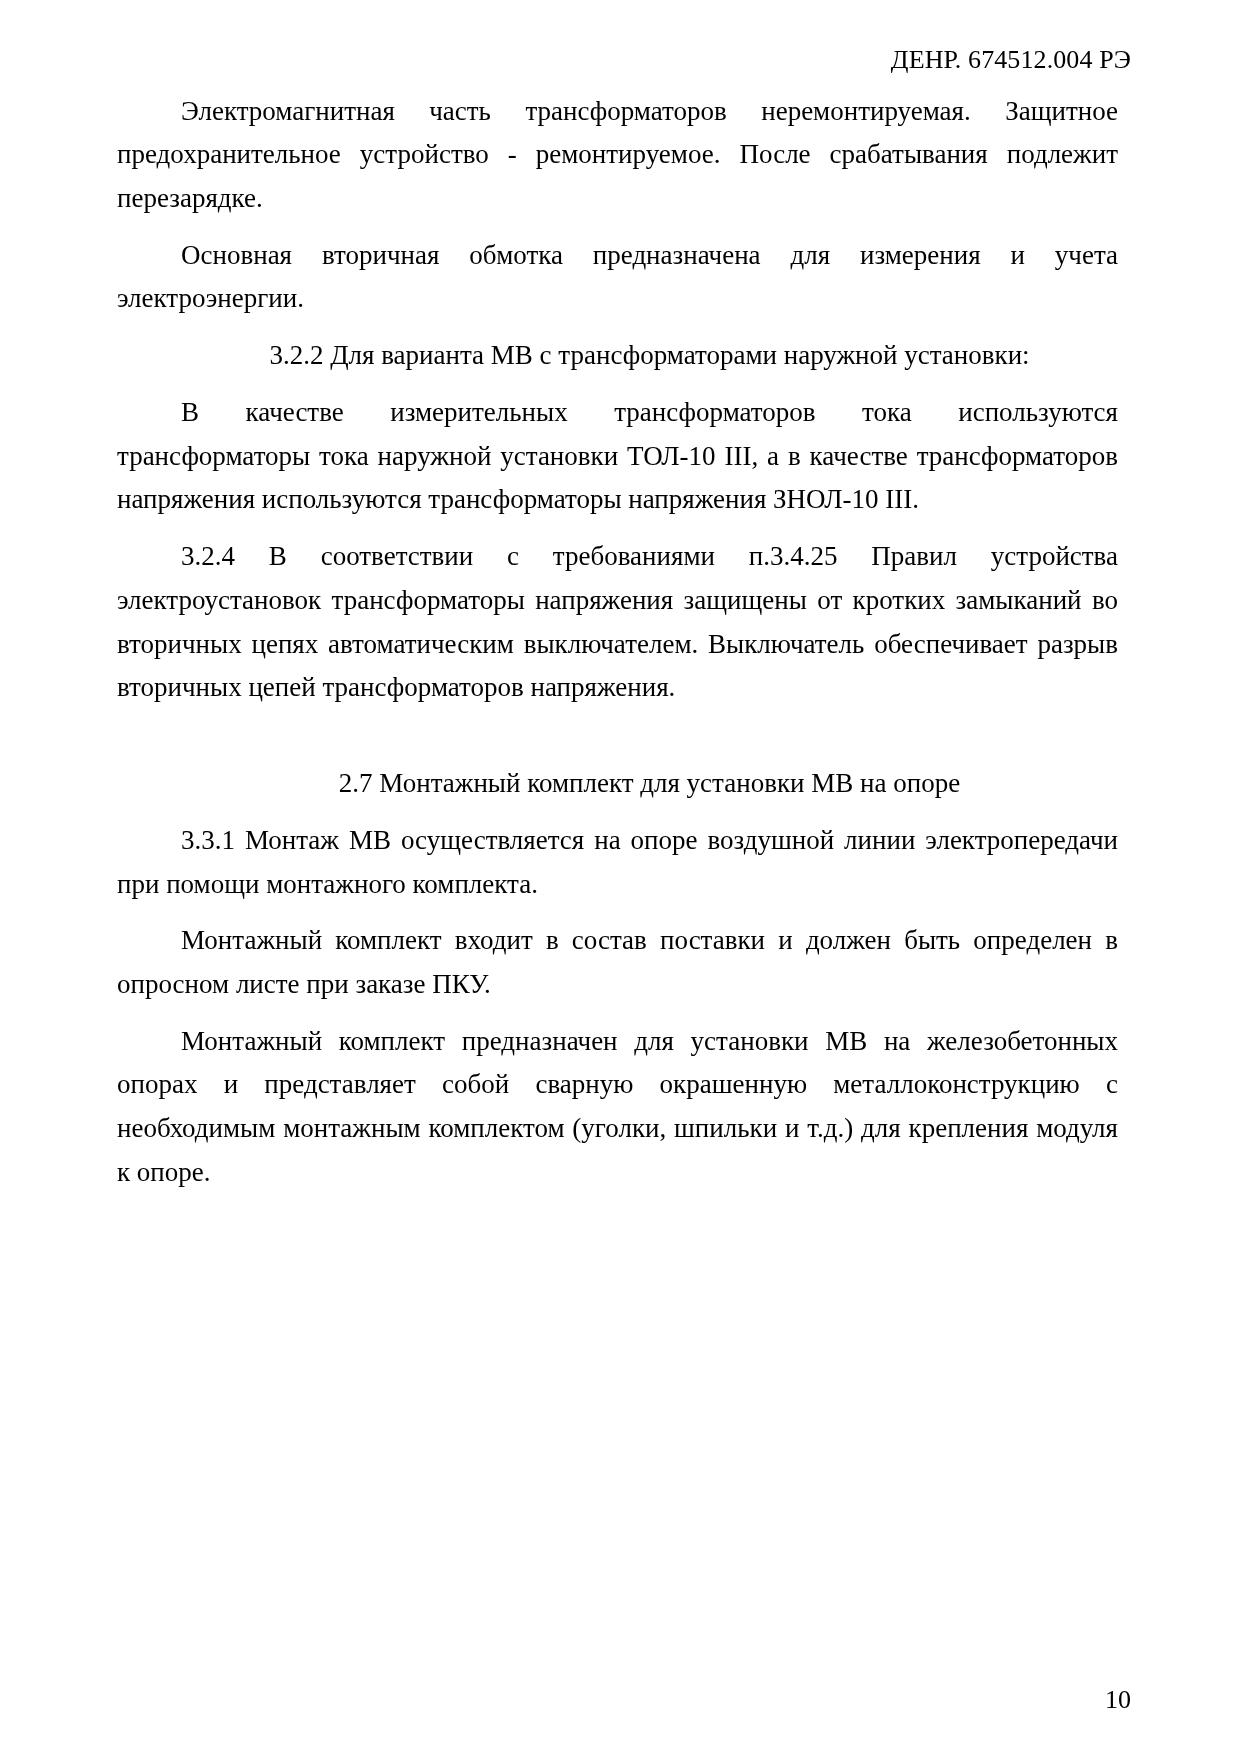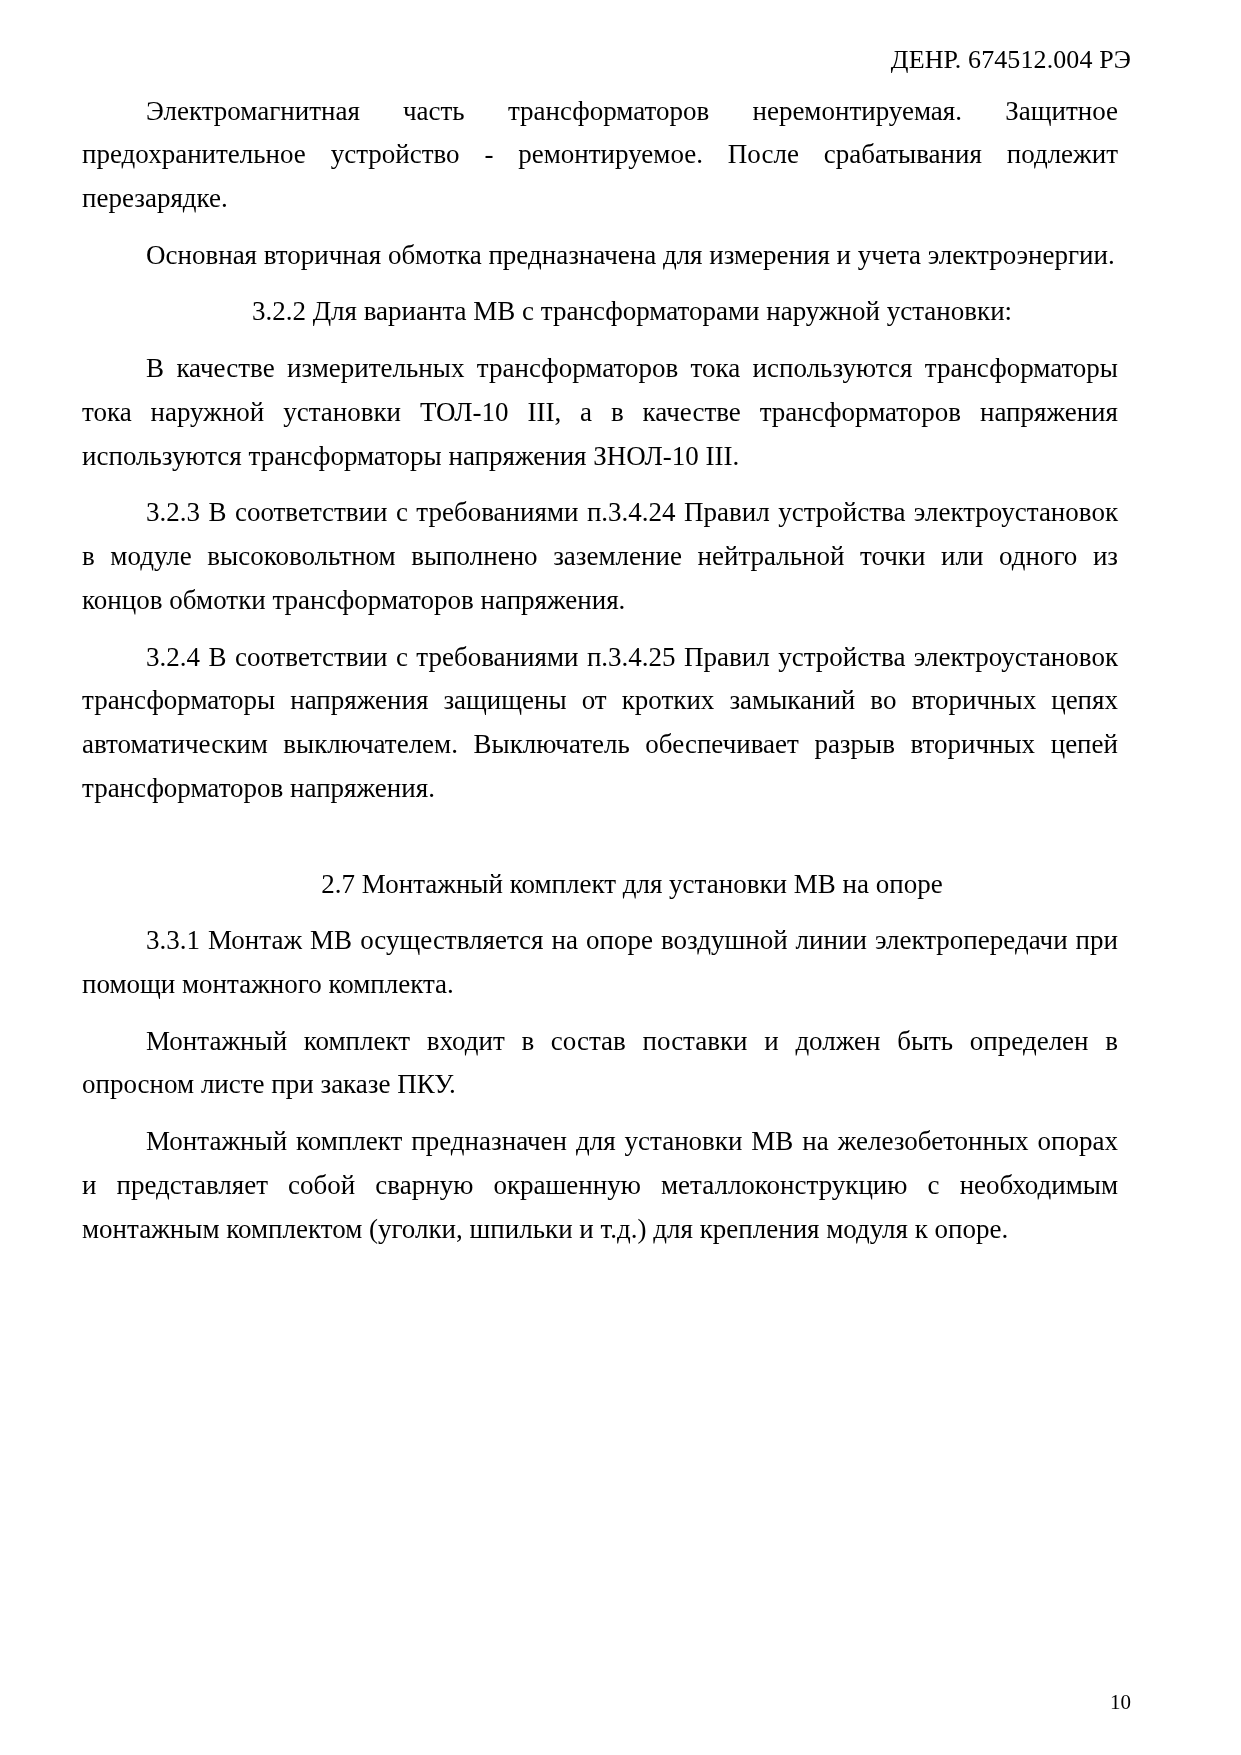--- a/index.html
+++ b/index.html
@@ -12,21 +12,21 @@
     height: 1755px;
     font-family: "Liberation Serif", "DejaVu Serif", serif;
     color: #000000;
     position: relative;
   }
   .page {
     position: relative;
     width: 1241px;
     height: 1755px;
     box-sizing: border-box;
-    padding: 44px 110px 40px 69px;
+    padding: 44px 110px 40px 104px;
   }
   .doc-header {
     text-align: right;
     font-size: 26px;
     line-height: 1.25;
     margin: 0 0 6px 0;
     letter-spacing: 0.1px;
   }
   .para {
     font-size: 27px;
@@ -40,36 +40,35 @@
   .para.nojust {
     text-align: center;
   }
   .spacer {
     height: 26px;
   }
   .page-number {
     position: absolute;
     right: 110px;
     bottom: 42px;
-    font-size: 21px;
+    font-size: 26px;
     line-height: 1;
   }
 </style>
 </head>
 <body>
 
 <div class="page">
 
   <div class="doc-header">ДЕНР. 674512.004 РЭ</div>
 
   <p class="para">Электромагнитная часть трансформаторов неремонтируемая. Защитное предохранительное устройство - ремонтируемое. После срабатывания подлежит перезарядке.</p>
   <p class="para">Основная вторичная обмотка предназначена для измерения и учета электроэнергии.</p>
   <p class="para nojust">3.2.2 Для варианта МВ с трансформаторами наружной установки:</p>
   <p class="para">В качестве измерительных трансформаторов тока используются трансформаторы тока наружной установки ТОЛ-10 III, а в качестве трансформаторов напряжения используются трансформаторы напряжения ЗНОЛ-10 III.</p>
-  <p class="para">3.2.3 В соответствии с требованиями п.3.4.24 Правил устройства электроустановок в модуле высоковольтном выполнено заземление нейтральной точки или одного из концов обмотки трансформаторов напряжения.</p>
   <p class="para">3.2.4 В соответствии с требованиями п.3.4.25 Правил устройства электроустановок трансформаторы напряжения защищены от кротких замыканий во вторичных цепях автоматическим выключателем. Выключатель обеспечивает разрыв вторичных цепей трансформаторов напряжения.</p>
 
   <div class="spacer"></div>
 
   <p class="para nojust">2.7 Монтажный комплект для установки МВ на опоре</p>
   <p class="para">3.3.1 Монтаж МВ осуществляется на опоре воздушной линии электропередачи при помощи монтажного комплекта.</p>
   <p class="para">Монтажный комплект входит в состав поставки и должен быть определен в опросном листе при заказе ПКУ.</p>
   <p class="para">Монтажный комплект предназначен для установки МВ на железобетонных опорах и представляет собой сварную окрашенную металлоконструкцию с необходимым монтажным комплектом (уголки, шпильки и т.д.) для крепления модуля к опоре.</p>
 
   <div class="page-number">10</div>

